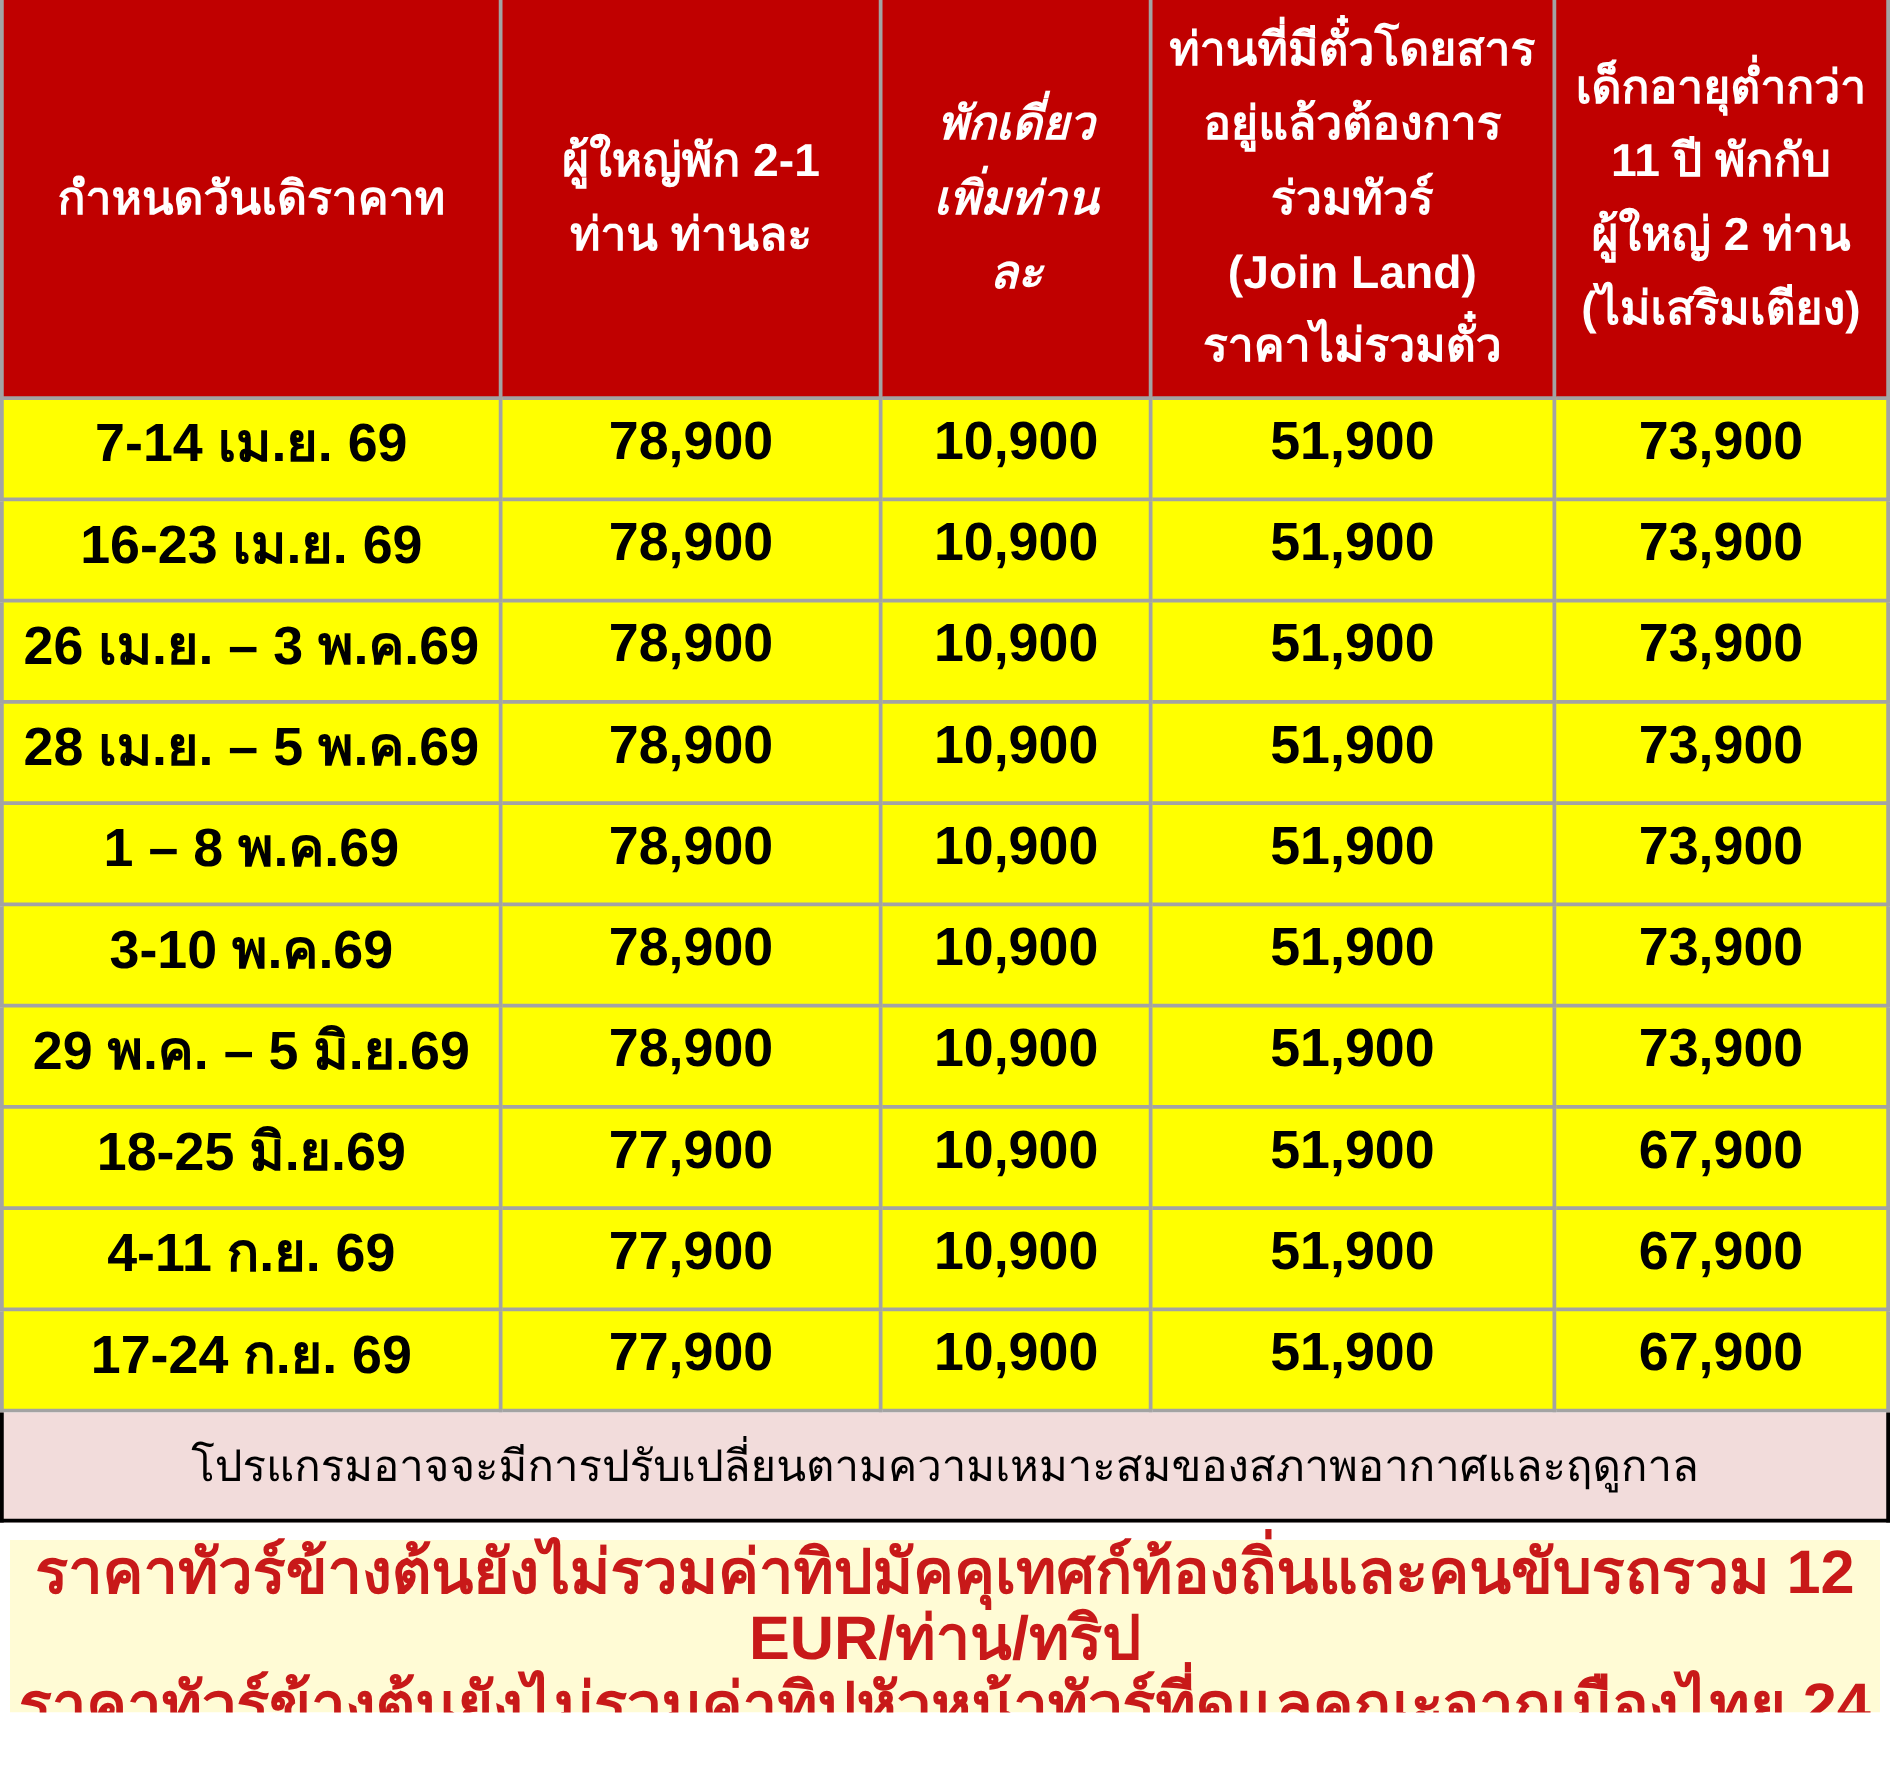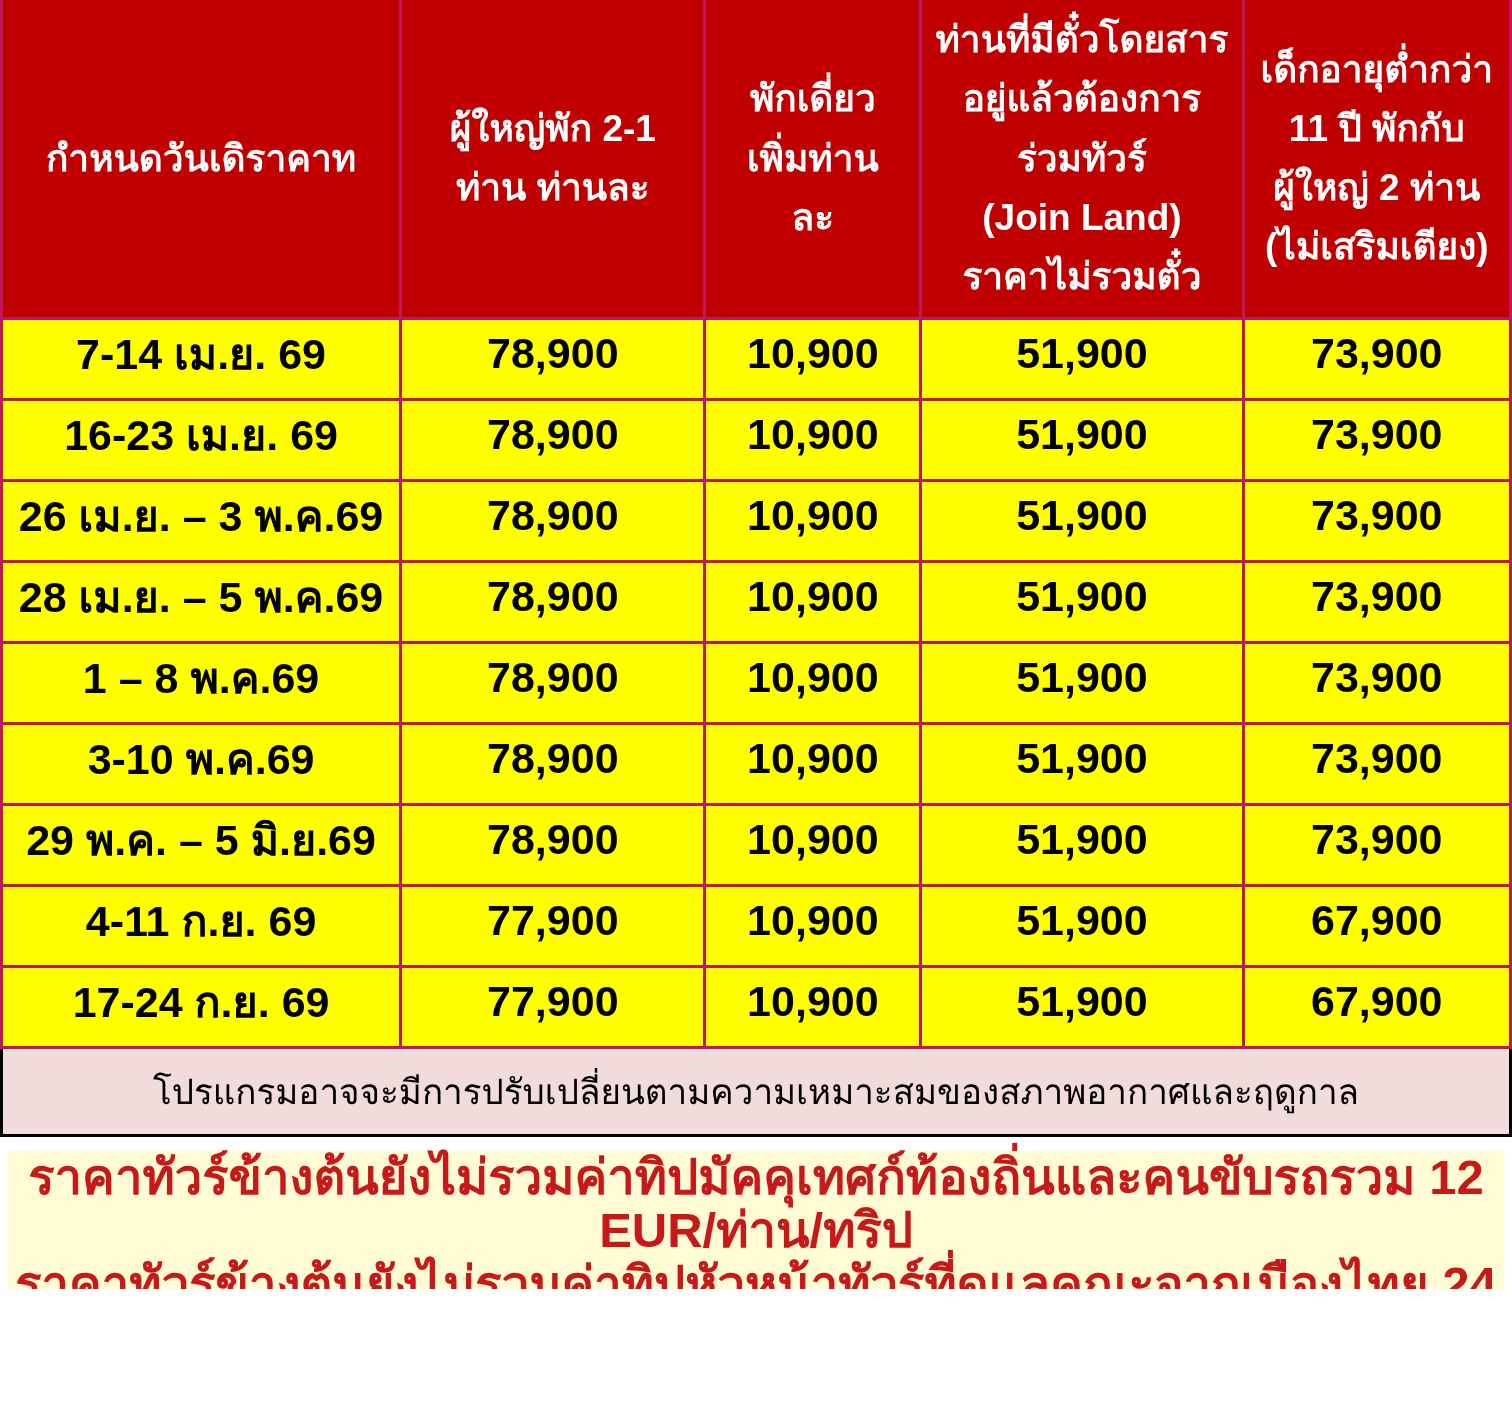--- a/index.html
+++ b/index.html
@@ -18,21 +18,21 @@
     background:#FFFFFF;
     font-family:"Liberation Sans", sans-serif;
   }
   table.price-table{
     width:1512px;
     border-collapse:collapse;
     table-layout:fixed;
   }
   table.price-table th,
   table.price-table td{
-    border:3px solid #be185d;
+    border:3px solid #a3a3a3;
   }
   table.price-table th{
     background:var(--header-bg);
     color:var(--header-text);
     font-weight:bold;
     font-size:37px;
     line-height:1.6;
     text-align:center;
     vertical-align:middle;
     white-space:pre-line;
@@ -45,21 +45,21 @@
     color:var(--row-text);
     font-weight:bold;
     font-size:43px;
     text-align:center;
     vertical-align:middle;
     height:77px;
     padding:0 4px 10px 4px;
   }
   .col-date{width:26.45%;}
   .col-adult{width:20.17%;}
-  .col-single{width:14.3%;}
+  .col-single{width:14.3%;font-style:italic;}
   .col-join{width:21.36%;}
   .col-child{width:17.72%;}
   .weather-note{
     width:1512px;
     height:88px;
     background:var(--note-bg);
     border:3px solid #000;
     border-top:none;
     display:flex;
     align-items:center;
@@ -151,20 +151,27 @@
         <td>73,900</td>
       </tr>
       <tr>
         <td>29 พ.ค. – 5 มิ.ย.69</td>
         <td>78,900</td>
         <td>10,900</td>
         <td>51,900</td>
         <td>73,900</td>
       </tr>
       <tr>
+        <td>18-25 มิ.ย.69</td>
+        <td>77,900</td>
+        <td>10,900</td>
+        <td>51,900</td>
+        <td>67,900</td>
+      </tr>
+      <tr>
         <td>4-11 ก.ย. 69</td>
         <td>77,900</td>
         <td>10,900</td>
         <td>51,900</td>
         <td>67,900</td>
       </tr>
       <tr>
         <td>17-24 ก.ย. 69</td>
         <td>77,900</td>
         <td>10,900</td>

